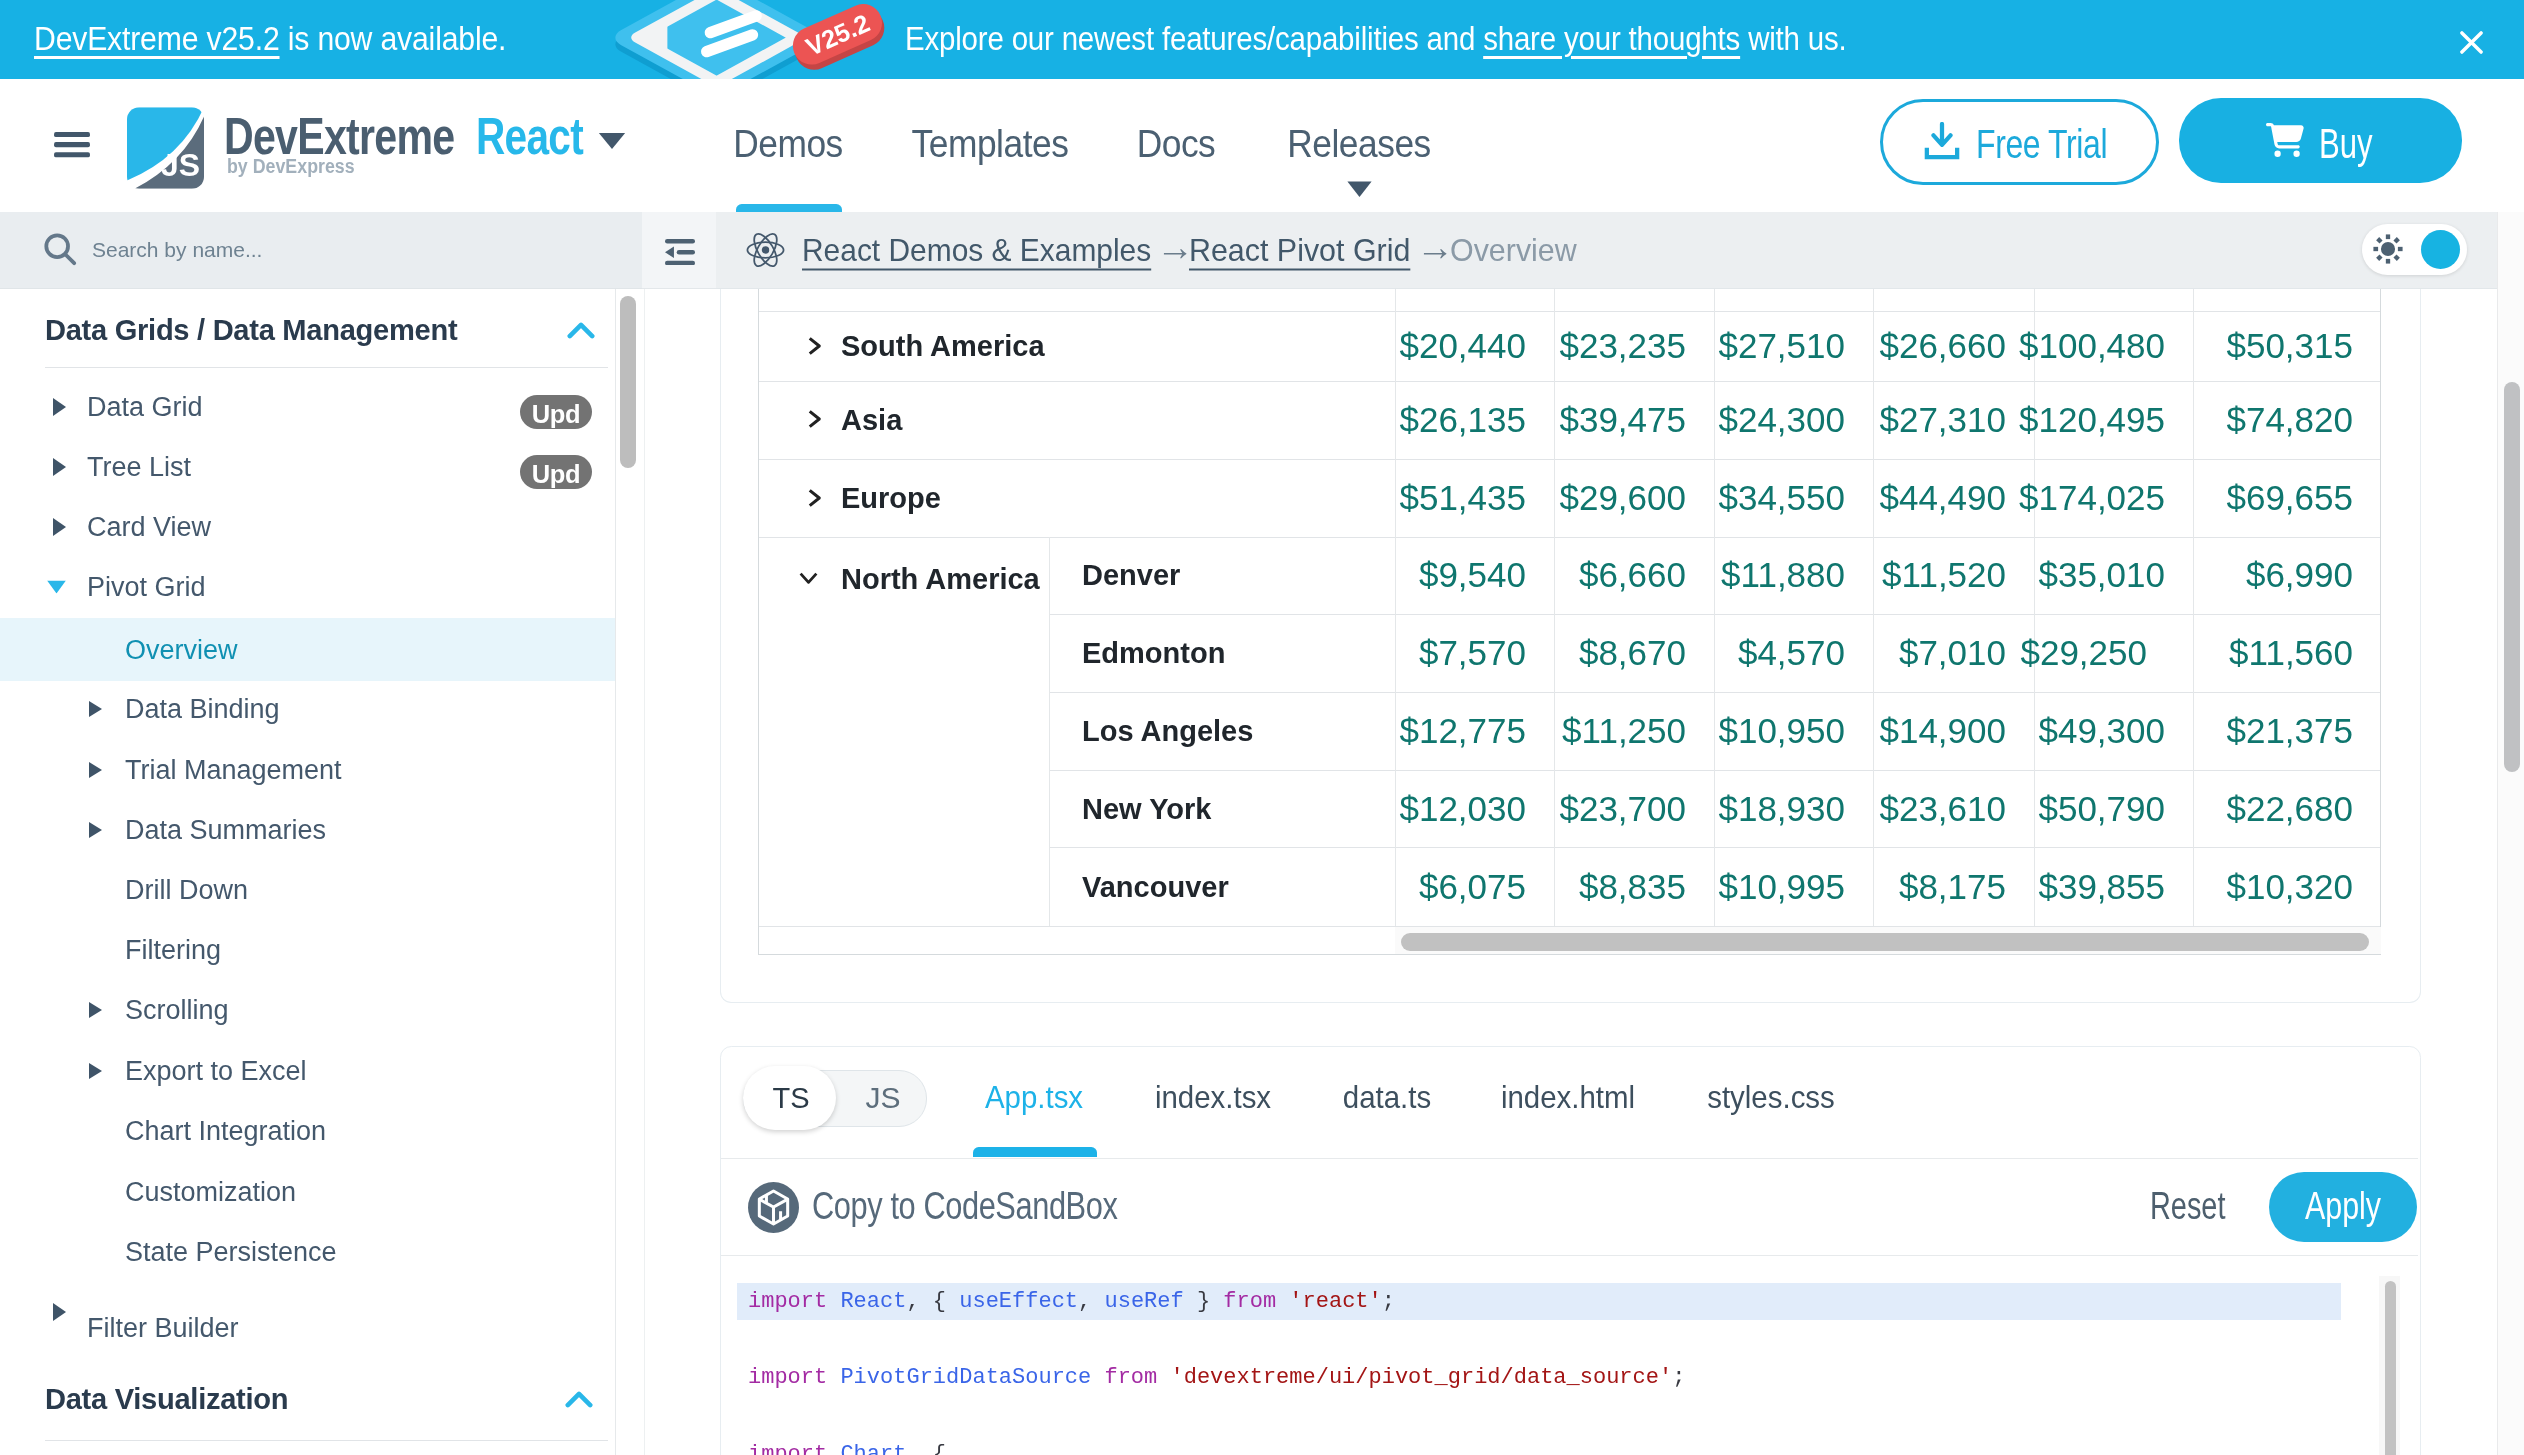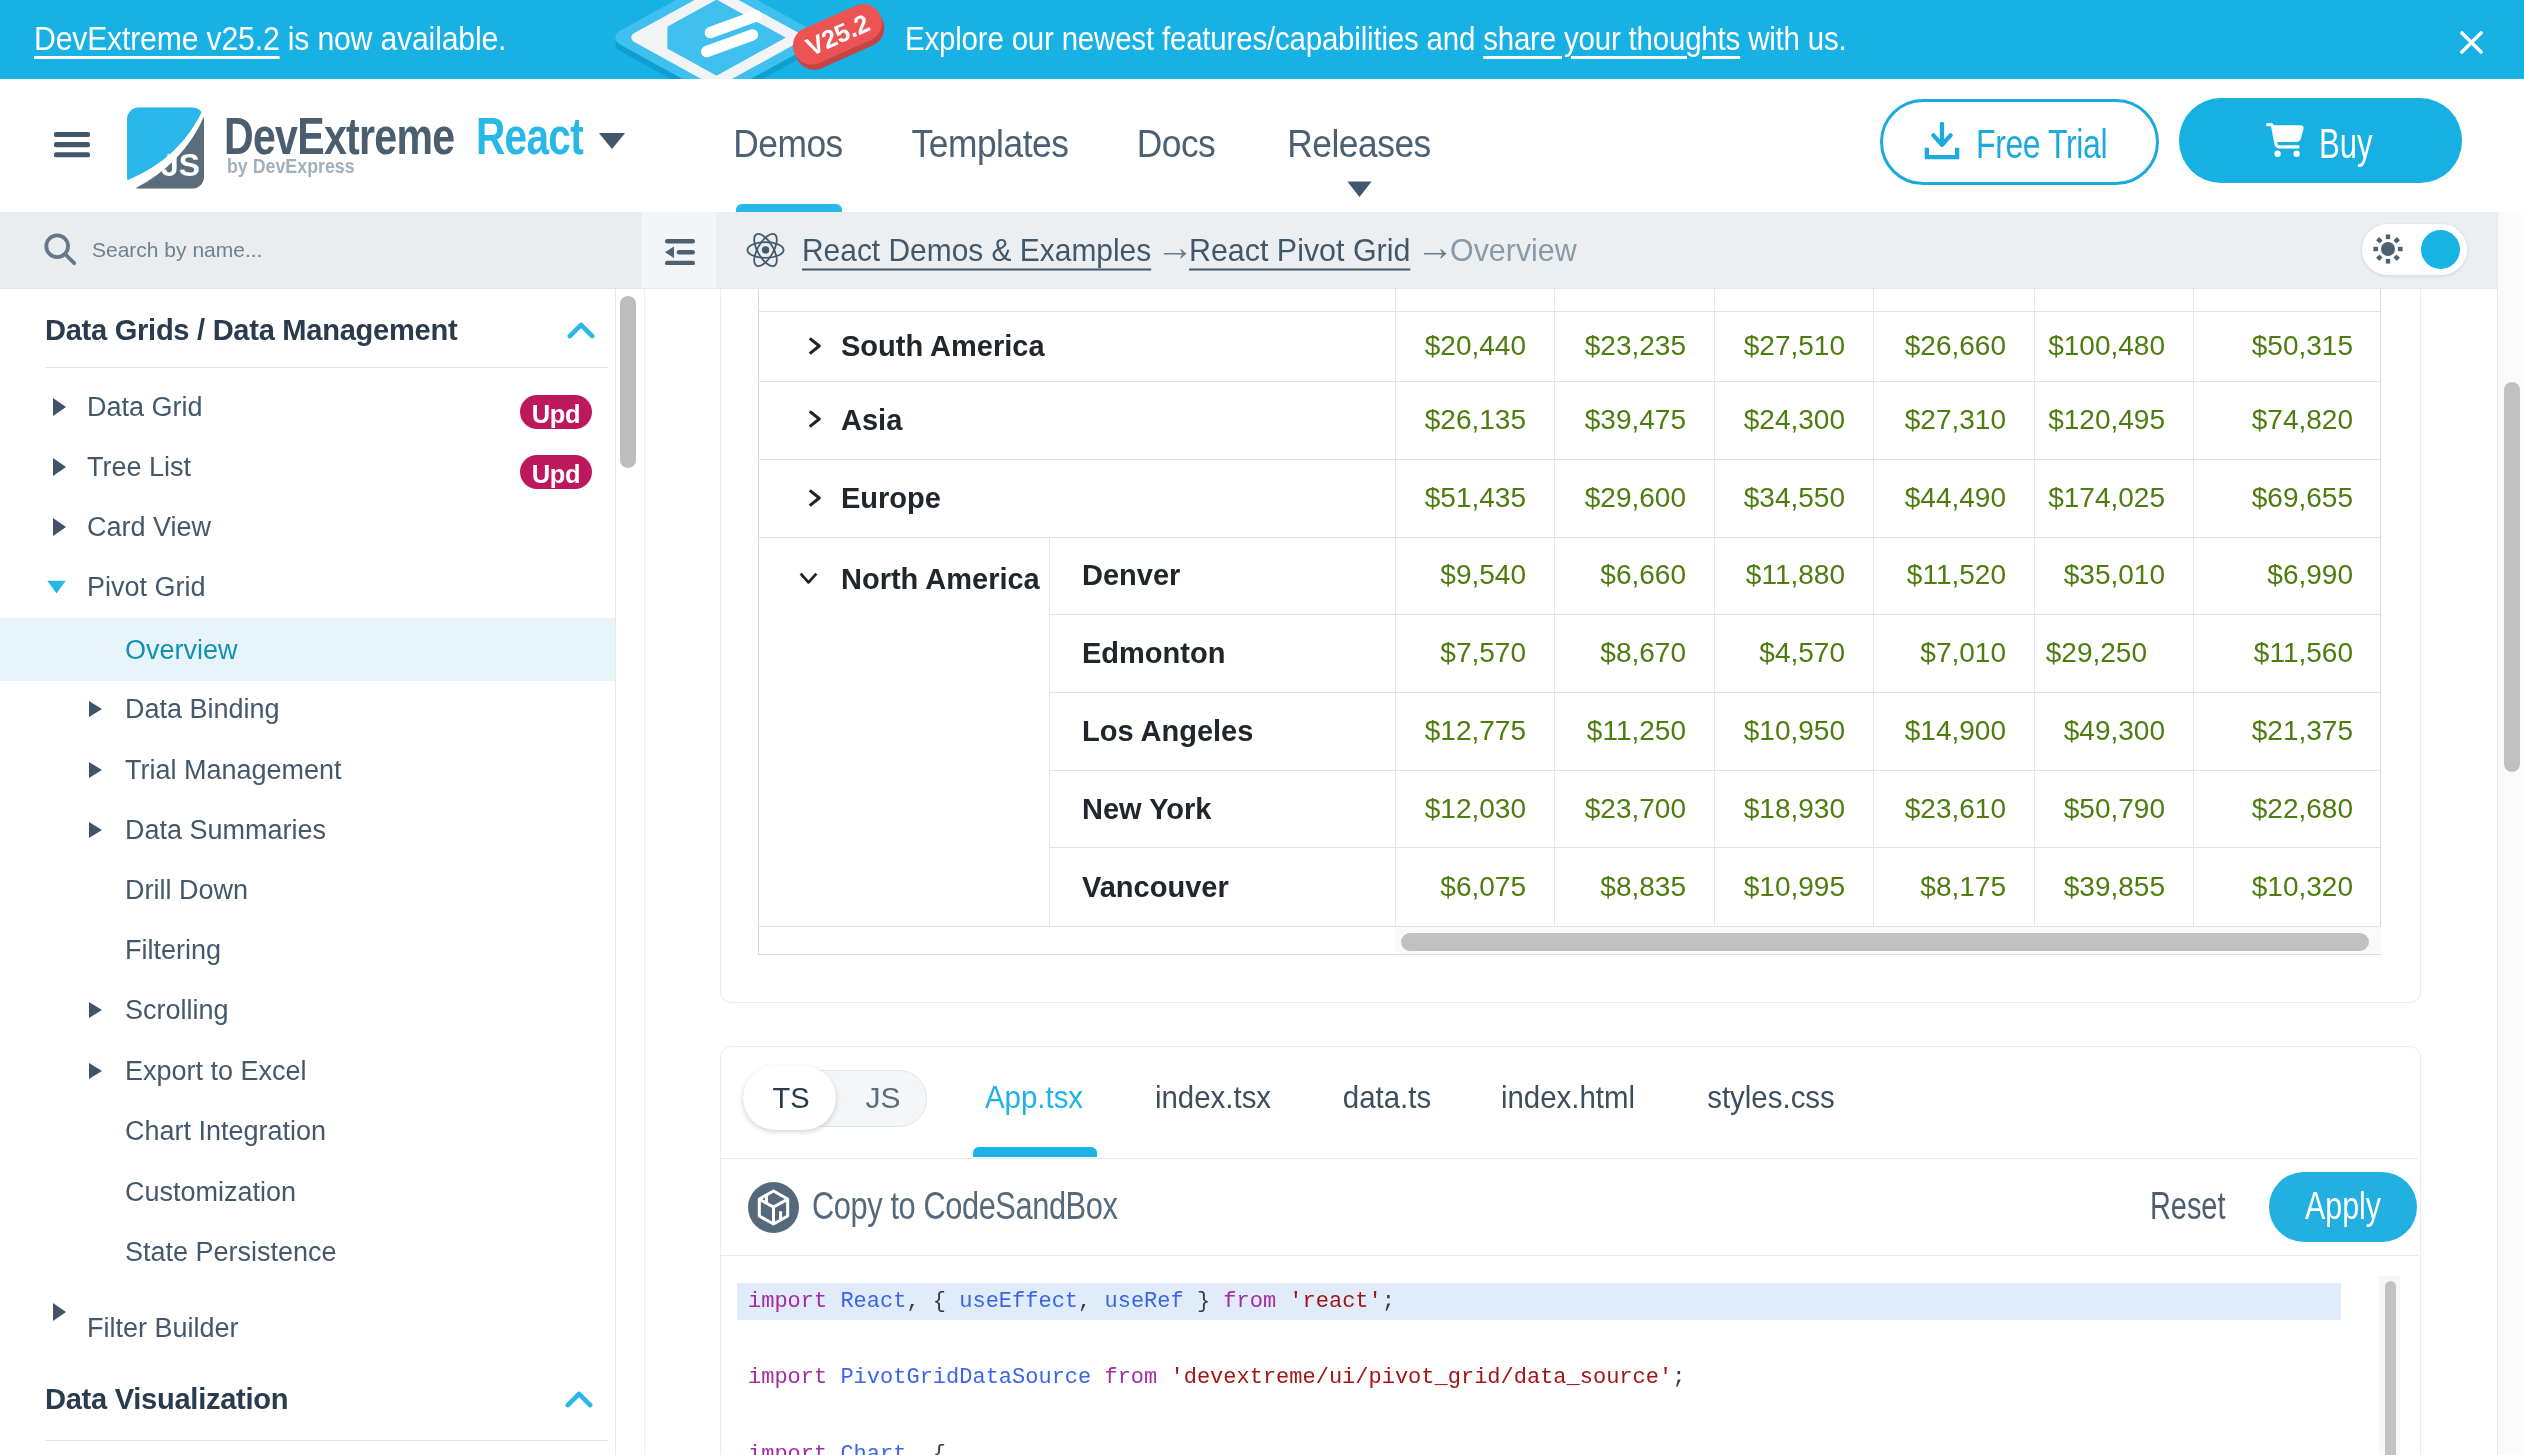--- a/index.html
+++ b/index.html
@@ -13,26 +13,26 @@
 
 #header{left:0;top:79px;width:2525px;height:132px;background:#fff}
 .navlink{position:absolute;top:65px;transform:translate(-50%,-50%) scale(0.93,1);font-size:38px;color:#4b6072;letter-spacing:-0.5px;white-space:nowrap}
 
 #band{left:0;top:212px;width:2525px;height:77px;background:#eceff1;border-bottom:0.9px solid #e2e7ea}
 #band-search{left:0;top:212px;width:642px;height:77px;background:#e9edf0;border-bottom:0.9px solid #e0e5e8}
 #band-strip{left:642px;top:212px;width:74px;height:77px;background:#f3f5f7;border-bottom:0.9px solid #e3e7ea}
 
 .sb-item{position:absolute;transform:translateY(-50%);font-size:27px;color:#44586c;white-space:nowrap}
 .tri-r{position:absolute;width:0;height:0;border-left:13.7px solid #3f5468;border-top:9px solid transparent;border-bottom:9px solid transparent;transform:translateY(-50%)}
-.badge{position:absolute;transform:translateY(-50%);width:72px;height:34px;border-radius:20px;background:#be185d;color:#fff;font-size:25.5px;font-weight:700;text-align:center;line-height:39px;letter-spacing:-0.3px}
+.badge{position:absolute;transform:translateY(-50%);width:72px;height:34px;border-radius:20px;background:#737373;color:#fff;font-size:25.5px;font-weight:700;text-align:center;line-height:39px;letter-spacing:-0.3px}
 
 .hline{position:absolute;height:0.9px;background:#e1e4e7}
 .vline{position:absolute;width:0.9px;background:#e4e7e9}
 .rowlab{position:absolute;transform:translateY(-50%);font-size:29px;font-weight:600;color:#20262c;white-space:nowrap}
-.val{position:absolute;transform:translateY(-50%);font-size:28px;color:#4d7c0f;white-space:nowrap}
+.val{position:absolute;transform:translateY(-50%);font-size:35px;color:#0f766e;white-space:nowrap}
 .chev{position:absolute;width:21px;height:21px;transform:translateY(-50%)}
 
 .tab{position:absolute;transform:translate(-50%,-50%) scale(0.92,1);font-size:32px;color:#3d4f5e;white-space:nowrap}
 .tok-k{color:#a32ba3}.tok-i{color:#3a65e8}.tok-s{color:#a31515}.tok-p{color:#383a42}
 #code{font-family:"Liberation Mono",monospace;font-size:22px;white-space:pre}
 </style>
 </head>
 <body>
 
 <div class="abs" id="banner">

